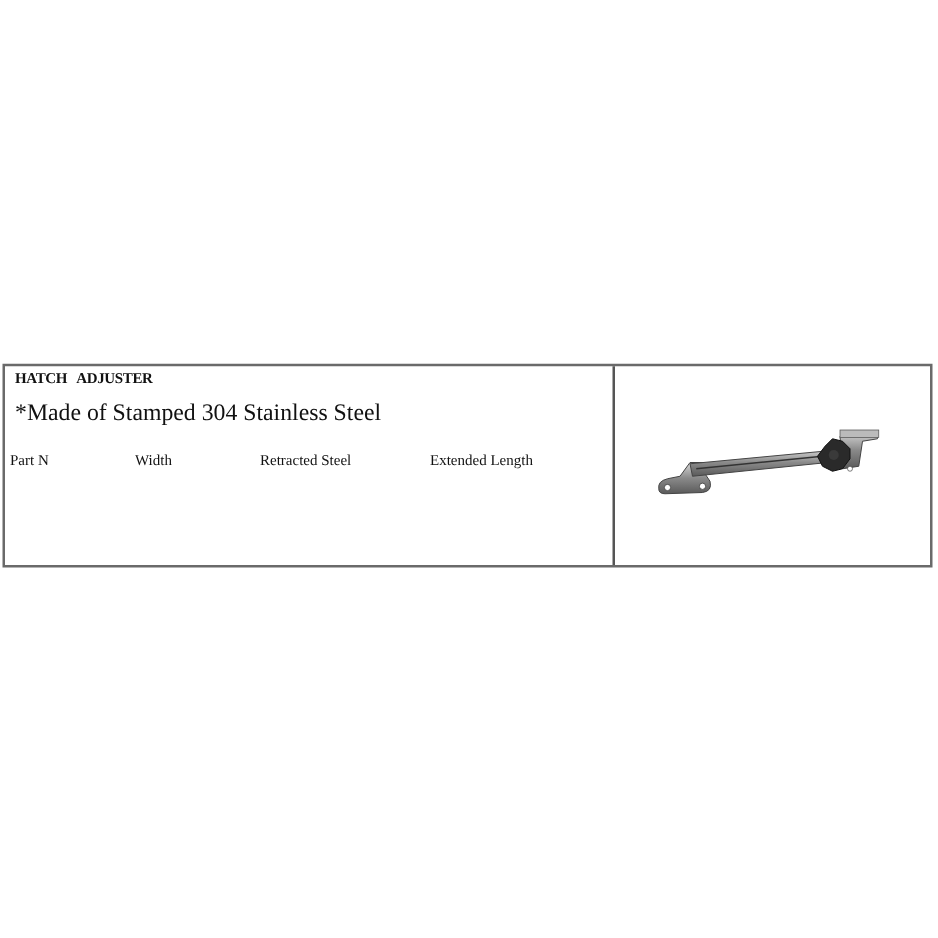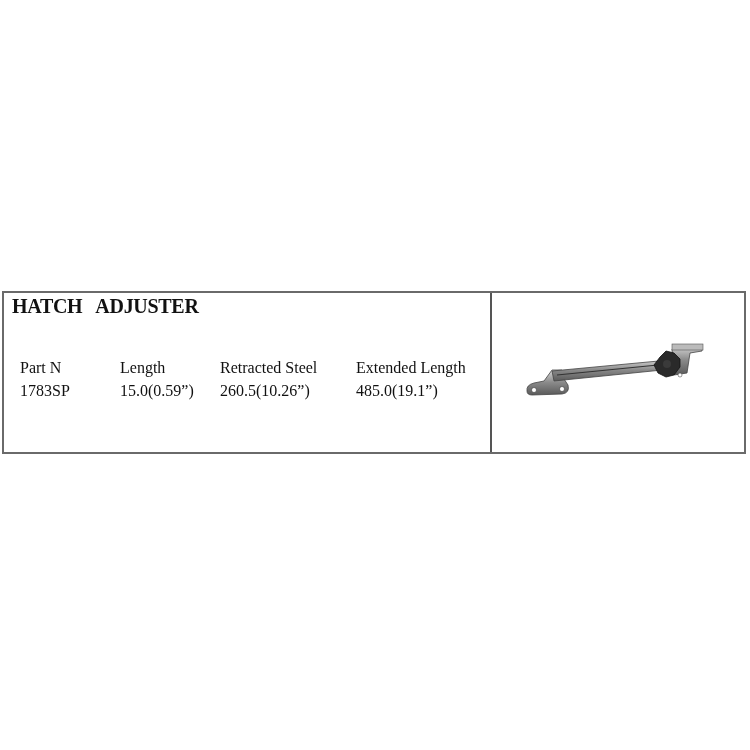--- a/index.html
+++ b/index.html
@@ -2,49 +2,44 @@
 <html><head>
 <meta charset="utf-8">
 <style>
   html, body { margin:0; padding:0; background:#ffffff; }
   body { width:750px; height:750px; position:relative; overflow:hidden;
          font-family:"Liberation Serif", serif; color:#111; }
   .spec-box { position:absolute; left:2px; top:291px; width:744px; height:163px;
               border:2px solid #6a6a6a; box-sizing:border-box; display:flex; }
   .left { width:488px; border-right:2px solid #555; box-sizing:border-box; position:relative; }
   .right { flex:1; position:relative; }
-  .title { position:absolute; left:8px; top:2px; font-weight:bold; font-size:20px; letter-spacing:-0.3px; white-space:pre; }
+  .title { position:absolute; left:8px; top:2px; font-weight:bold; font-size:12px; letter-spacing:-0.3px; white-space:pre; }
   .subtitle { position:absolute; left:8px; top:27px; font-size:19px; }
-  table { position:absolute; left:16px; top:64px; border-collapse:collapse; font-size:16px; }
+  table { position:absolute; left:4px; top:64px; border-collapse:collapse; font-size:12px; }
   td, th { padding:0; height:22.5px; font-weight:normal; text-align:left; white-space:pre; }
   .c1 { width:100px; } .c2 { width:100px; } .c3 { width:136px; } .c4 { width:130px; }
   .product { position:absolute; left:30px; top:20px; }
 </style>
 </head>
 <body>
 
 <div class="spec-box">
   <div class="left">
     <div class="title">HATCH   ADJUSTER</div>
+    <div class="subtitle">*Made of Stamped 304 Stainless Steel</div>
     <table>
       <thead>
         <tr>
           <th class="c1">Part N</th>
-          <th class="c2">Length</th>
+          <th class="c2">Width</th>
           <th class="c3">Retracted Steel</th>
           <th class="c4">Extended Length</th>
         </tr>
       </thead>
       <tbody>
-        <tr>
-          <td>1783SP</td>
-          <td>15.0(0.59”)</td>
-          <td>260.5(10.26”)</td>
-          <td>485.0(19.1”)</td>
-        </tr>
       </tbody>
     </table>
   </div>
   <div class="right">
     <svg class="product" width="200" height="100" viewBox="0 0 200 100" aria-label="stainless steel hatch adjuster with black star knob">
       <defs>
         <linearGradient id="steel" x1="0" y1="0" x2="0" y2="1">
           <stop offset="0" stop-color="#d8d8d8"></stop>
           <stop offset="0.5" stop-color="#8a8a8a"></stop>
           <stop offset="1" stop-color="#5a5a5a"></stop>

